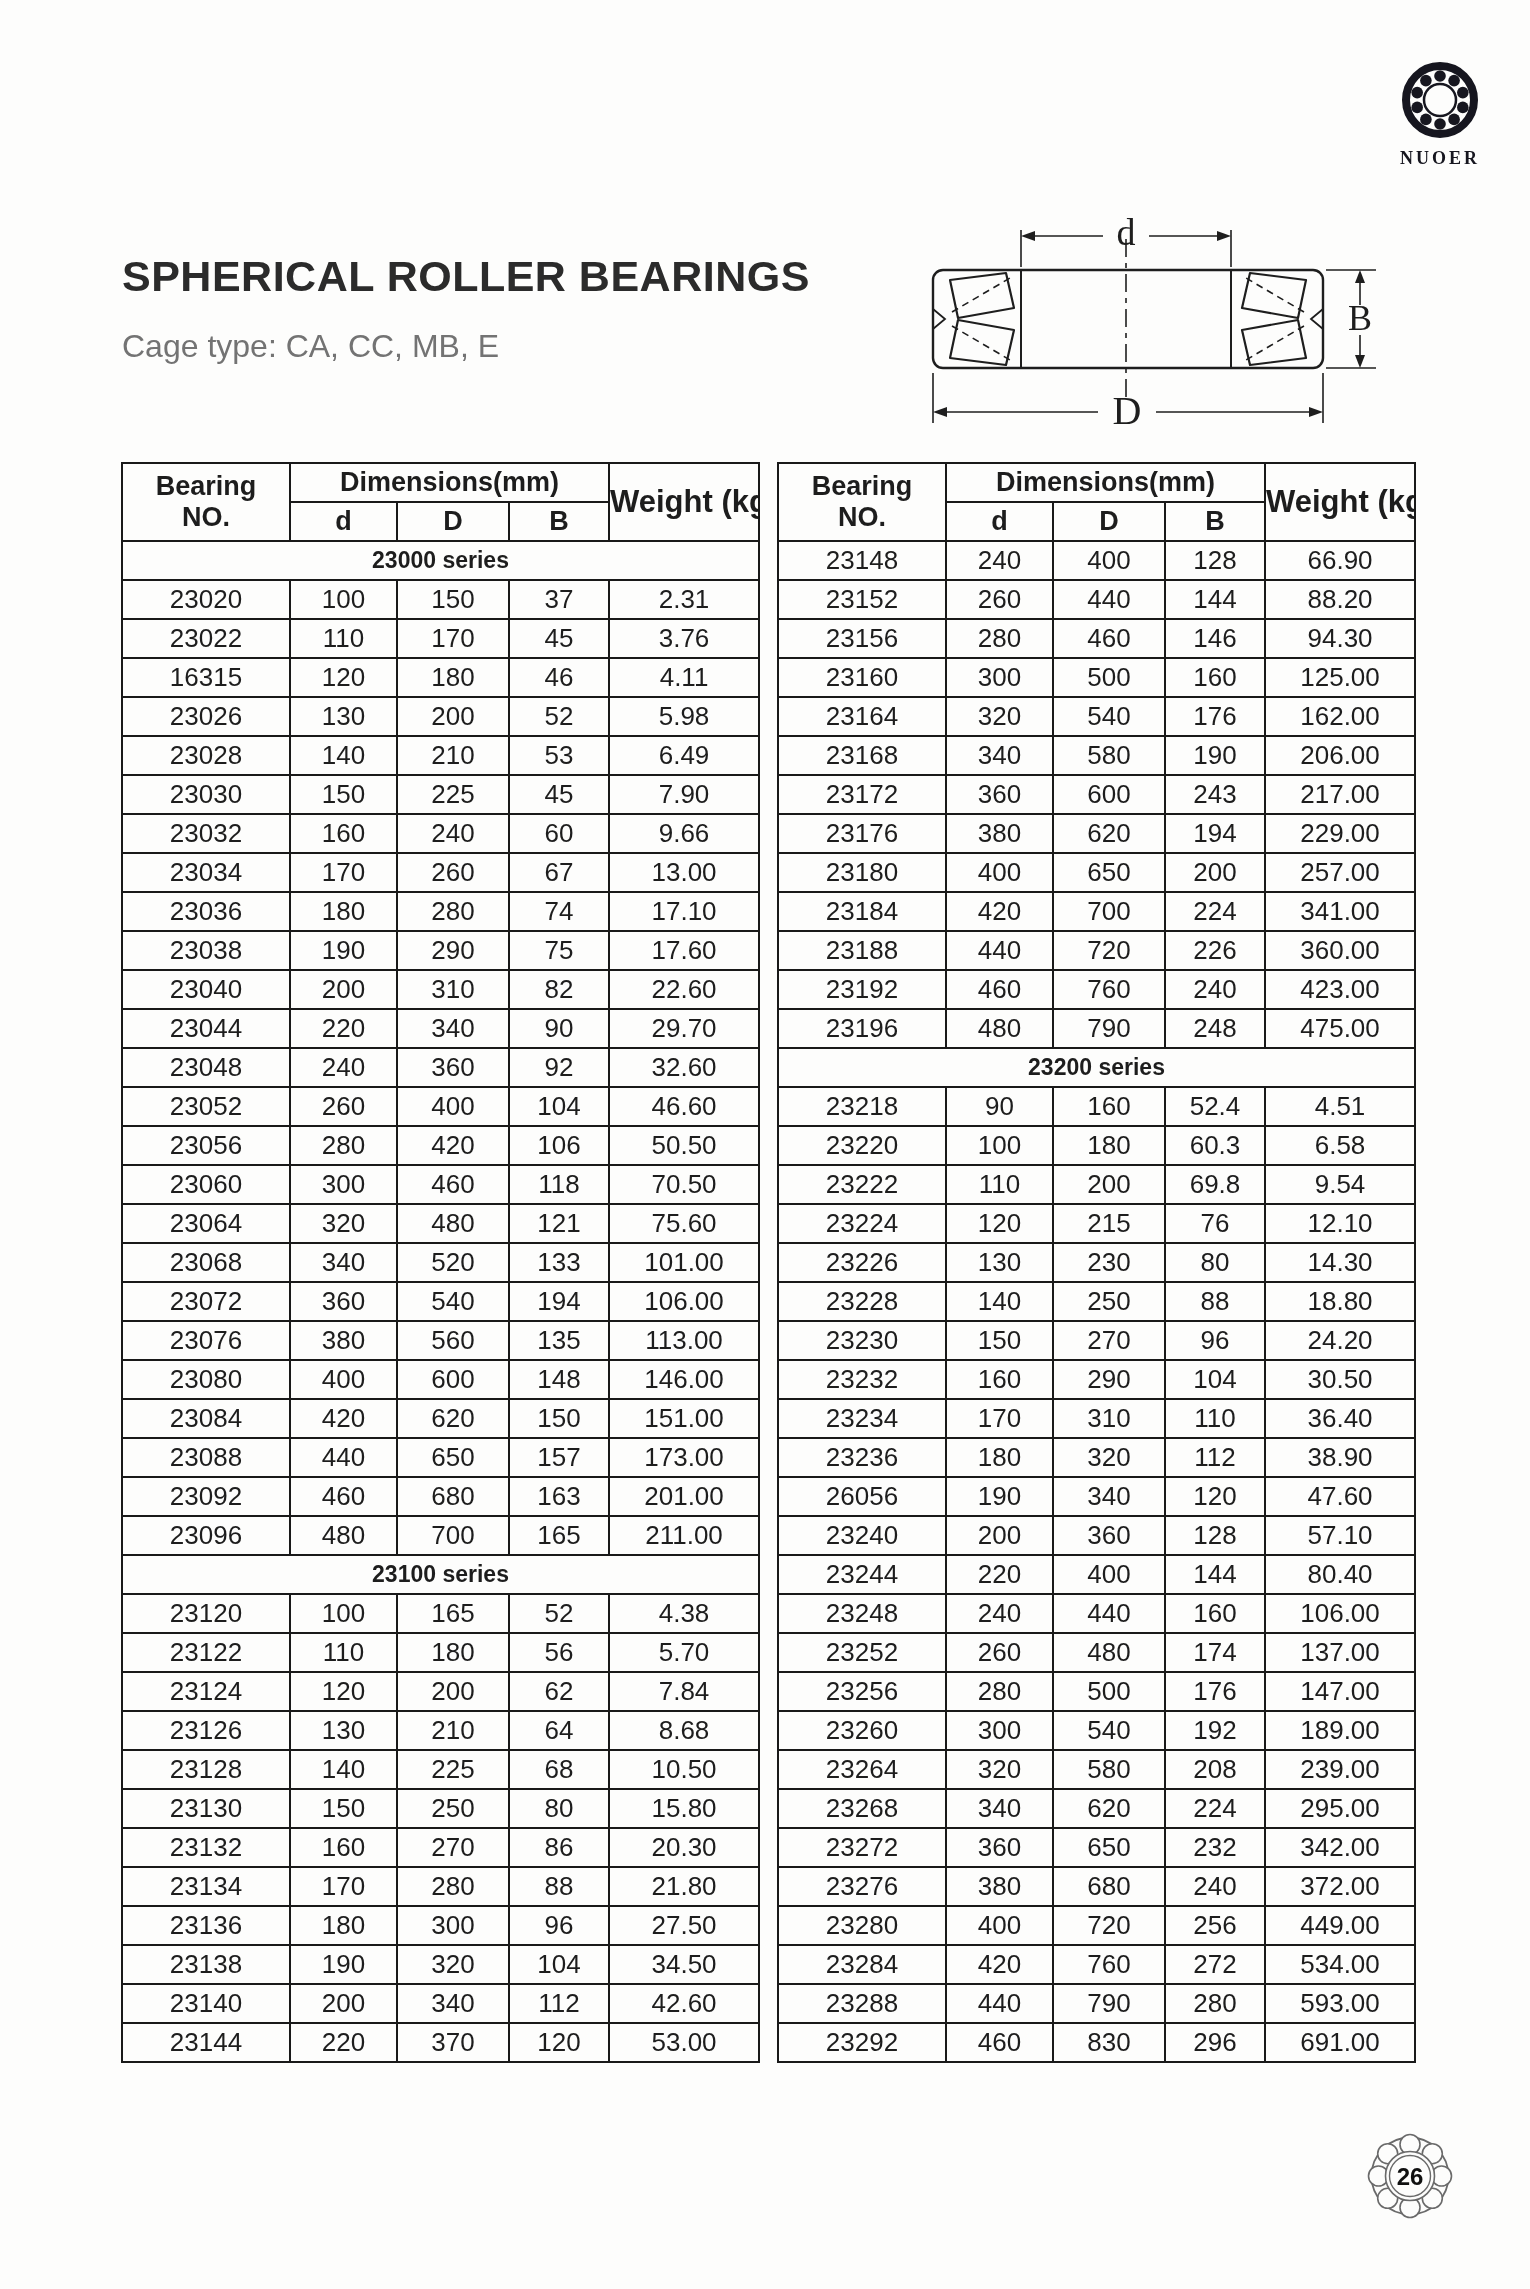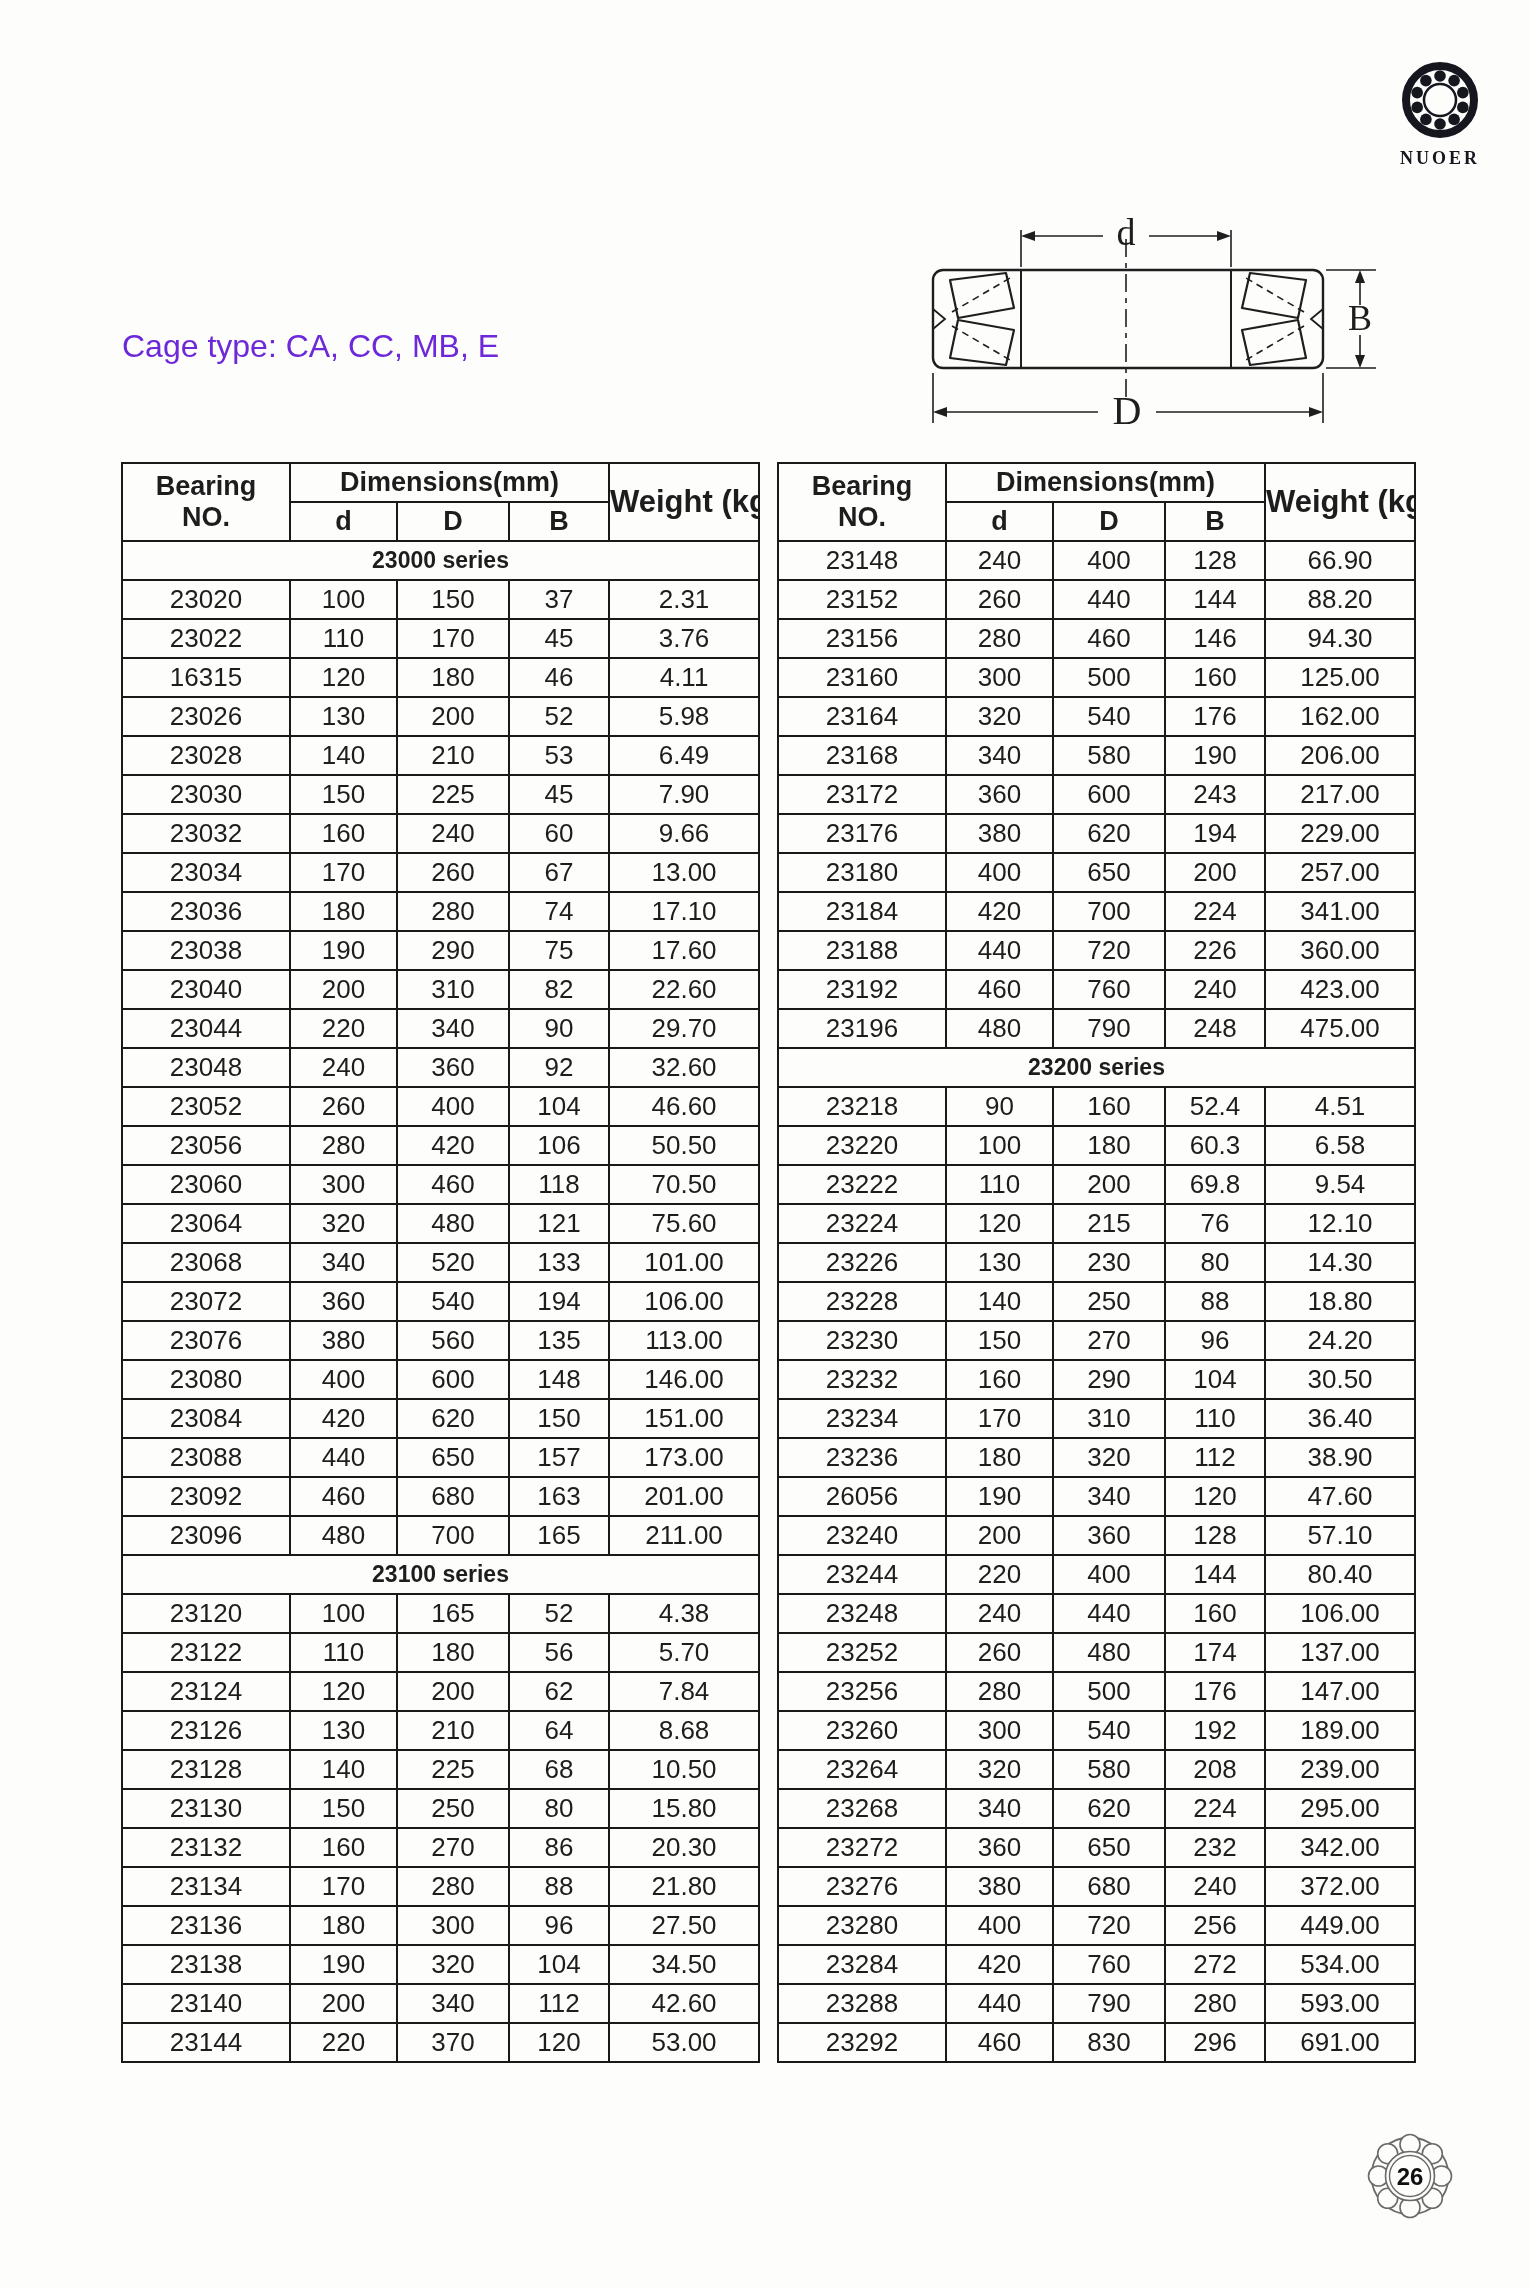--- a/index.html
+++ b/index.html
@@ -20,21 +20,21 @@
   
   .logo { position:absolute; left:1390px; top:54px; width:100px; height:118px; }
 
   
   .title {
     position:absolute; left:122px; top:252px;
     font-size:43px; font-weight:600; color:#2b2b2b; letter-spacing:0.5px;
   }
   .subtitle {
     position:absolute; left:122px; top:328px;
-    font-size:32px; font-weight:400; color:#6d28d9;
+    font-size:32px; font-weight:400; color:#737373;
   }
 
   
   .diagram { position:absolute; left:898px; top:183px; width:524px; height:272px; }
   .diagram text { font-family:"Liberation Serif", serif; fill:#1e1e1e; }
 
   
   .bearing-table { position:absolute; top:450px; width:637px; }
   .bearing-table.left  { left:121px; }
   .bearing-table.right { left:777px; }
@@ -75,20 +75,21 @@
         <circle cx="35.9" cy="26.6" r="5.8"></circle>
           <circle cx="50" cy="22" r="5.8"></circle>
         <circle cx="64.1" cy="26.6" r="5.8"></circle>
           <circle cx="72.8" cy="38.6" r="5.8"></circle>
       </g>
       <circle cx="50" cy="46" r="16" fill="#fdfdfc" stroke-width="2.5"></circle>
     </g>
     <text x="50" y="110" text-anchor="middle" font-family="Liberation Serif, serif" font-weight="bold" font-size="18" letter-spacing="3" fill="#16161f">NUOER</text>
   </svg>
 
+  <div class="title">SPHERICAL ROLLER BEARINGS</div>
   <div class="subtitle">Cage type: CA, CC, MB, E</div>
 
   <svg class="diagram" viewBox="0 0 524 272">
     <g stroke="#1e1e1e" fill="none" stroke-width="2.4">
 
       <rect x="35" y="87" width="390" height="98" rx="10"></rect>
       <path d="M123 88 V184" stroke-width="2"></path>
       <path d="M333 88 V184" stroke-width="2"></path>
       <path d="M35 126 L47 136 L35 146" stroke-width="1.8"></path>
       <path d="M425 126 L413 136 L425 146" stroke-width="1.8"></path>

